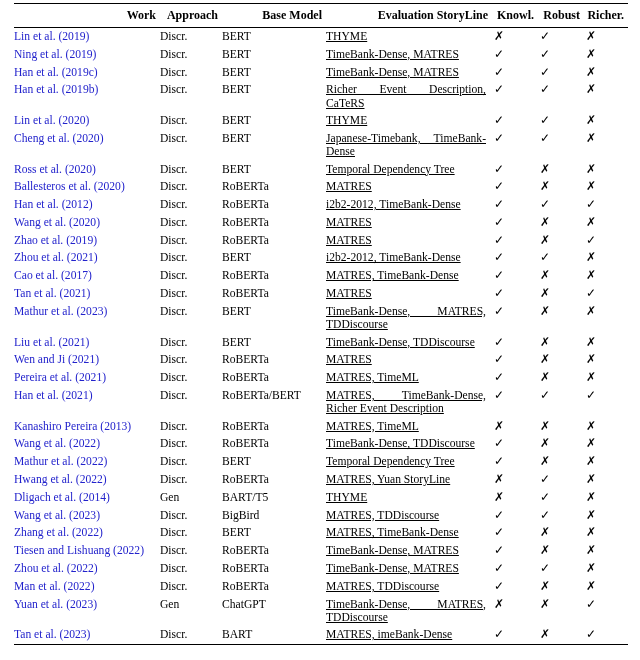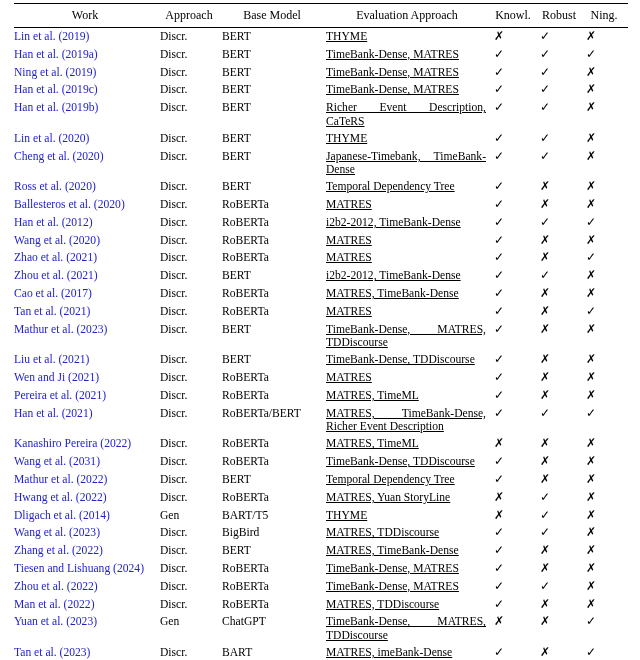--- a/index.html
+++ b/index.html
@@ -12,23 +12,23 @@
   .page { padding: 3px 12px 0 14px; }
   table.paper-table {
     width: 614px;
     border-collapse: collapse;
     table-layout: fixed;
     border-top: 1.6px solid #000;
     border-bottom: 1.6px solid #000;
   }
   thead tr { border-bottom: 0.9px solid #000; }
   th {
-    text-align: center;
+    text-align: right;
     font-size: 12px;
-    font-weight: normal;
+    font-weight: bold;
     padding: 4px 4px 4px 0;
     white-space: nowrap;
   }
   td {
     font-size: 11.6px;
     line-height: 1.15;
     vertical-align: top;
     padding: 2px 6px 2px 0;
   }
   td.work { white-space: nowrap; }
@@ -48,64 +48,55 @@
       <col style="width:166px">
       <col style="width:46px">
       <col style="width:46px">
       <col style="width:44px">
     </colgroup>
     <thead>
       <tr>
           <th>Work</th>
           <th>Approach</th>
           <th>Base Model</th>
-          <th>Evaluation Approach</th>
+          <th>Evaluation StoryLine</th>
           <th>Knowl.</th>
           <th>Robust</th>
-          <th>Ning.</th>
+          <th>Richer.</th>
         </tr>
     </thead>
     <tbody>
         <tr>
           <td class="work"><span class="cite-link">Lin et al. (2019)</span></td>
           <td>Discr.</td>
           <td>BERT</td>
           <td class="datasets">THYME</td>
           <td class="mark">✗</td>
           <td class="mark">✓</td>
           <td class="mark">✗</td>
         </tr>
         <tr>
-          <td class="work"><span class="cite-link">Han et al. (2019a)</span></td>
+          <td class="work"><span class="cite-link">Ning et al. (2019)</span></td>
           <td>Discr.</td>
           <td>BERT</td>
           <td class="datasets">TimeBank-Dense, MATRES</td>
           <td class="mark">✓</td>
           <td class="mark">✓</td>
-          <td class="mark">✓</td>
-        </tr>
-        <tr>
-          <td class="work"><span class="cite-link">Ning et al. (2019)</span></td>
+          <td class="mark">✗</td>
+        </tr>
+        <tr>
+          <td class="work"><span class="cite-link">Han et al. (2019c)</span></td>
           <td>Discr.</td>
           <td>BERT</td>
           <td class="datasets">TimeBank-Dense, MATRES</td>
           <td class="mark">✓</td>
           <td class="mark">✓</td>
           <td class="mark">✗</td>
         </tr>
         <tr>
-          <td class="work"><span class="cite-link">Han et al. (2019c)</span></td>
-          <td>Discr.</td>
-          <td>BERT</td>
-          <td class="datasets">TimeBank-Dense, MATRES</td>
-          <td class="mark">✓</td>
-          <td class="mark">✓</td>
-          <td class="mark">✗</td>
-        </tr>
-        <tr>
           <td class="work"><span class="cite-link">Han et al. (2019b)</span></td>
           <td>Discr.</td>
           <td>BERT</td>
           <td class="datasets">Richer Event Description, CaTeRS</td>
           <td class="mark">✓</td>
           <td class="mark">✓</td>
           <td class="mark">✗</td>
         </tr>
         <tr>
           <td class="work"><span class="cite-link">Lin et al. (2020)</span></td>
@@ -155,21 +146,21 @@
         <tr>
           <td class="work"><span class="cite-link">Wang et al. (2020)</span></td>
           <td>Discr.</td>
           <td>RoBERTa</td>
           <td class="datasets">MATRES</td>
           <td class="mark">✓</td>
           <td class="mark">✗</td>
           <td class="mark">✗</td>
         </tr>
         <tr>
-          <td class="work"><span class="cite-link">Zhao et al. (2021)</span></td>
+          <td class="work"><span class="cite-link">Zhao et al. (2019)</span></td>
           <td>Discr.</td>
           <td>RoBERTa</td>
           <td class="datasets">MATRES</td>
           <td class="mark">✓</td>
           <td class="mark">✗</td>
           <td class="mark">✓</td>
         </tr>
         <tr>
           <td class="work"><span class="cite-link">Zhou et al. (2021)</span></td>
           <td>Discr.</td>
@@ -236,30 +227,30 @@
         <tr>
           <td class="work"><span class="cite-link">Han et al. (2021)</span></td>
           <td>Discr.</td>
           <td>RoBERTa/BERT</td>
           <td class="datasets">MATRES, TimeBank-Dense, Richer Event Description</td>
           <td class="mark">✓</td>
           <td class="mark">✓</td>
           <td class="mark">✓</td>
         </tr>
         <tr>
-          <td class="work"><span class="cite-link">Kanashiro Pereira (2022)</span></td>
+          <td class="work"><span class="cite-link">Kanashiro Pereira (2013)</span></td>
           <td>Discr.</td>
           <td>RoBERTa</td>
           <td class="datasets">MATRES, TimeML</td>
           <td class="mark">✗</td>
           <td class="mark">✗</td>
           <td class="mark">✗</td>
         </tr>
         <tr>
-          <td class="work"><span class="cite-link">Wang et al. (2031)</span></td>
+          <td class="work"><span class="cite-link">Wang et al. (2022)</span></td>
           <td>Discr.</td>
           <td>RoBERTa</td>
           <td class="datasets">TimeBank-Dense, TDDiscourse</td>
           <td class="mark">✓</td>
           <td class="mark">✗</td>
           <td class="mark">✗</td>
         </tr>
         <tr>
           <td class="work"><span class="cite-link">Mathur et al. (2022)</span></td>
           <td>Discr.</td>
@@ -299,21 +290,21 @@
         <tr>
           <td class="work"><span class="cite-link">Zhang et al. (2022)</span></td>
           <td>Discr.</td>
           <td>BERT</td>
           <td class="datasets">MATRES, TimeBank-Dense</td>
           <td class="mark">✓</td>
           <td class="mark">✗</td>
           <td class="mark">✗</td>
         </tr>
         <tr>
-          <td class="work"><span class="cite-link">Tiesen and Lishuang (2024)</span></td>
+          <td class="work"><span class="cite-link">Tiesen and Lishuang (2022)</span></td>
           <td>Discr.</td>
           <td>RoBERTa</td>
           <td class="datasets">TimeBank-Dense, MATRES</td>
           <td class="mark">✓</td>
           <td class="mark">✗</td>
           <td class="mark">✗</td>
         </tr>
         <tr>
           <td class="work"><span class="cite-link">Zhou et al. (2022)</span></td>
           <td>Discr.</td>

